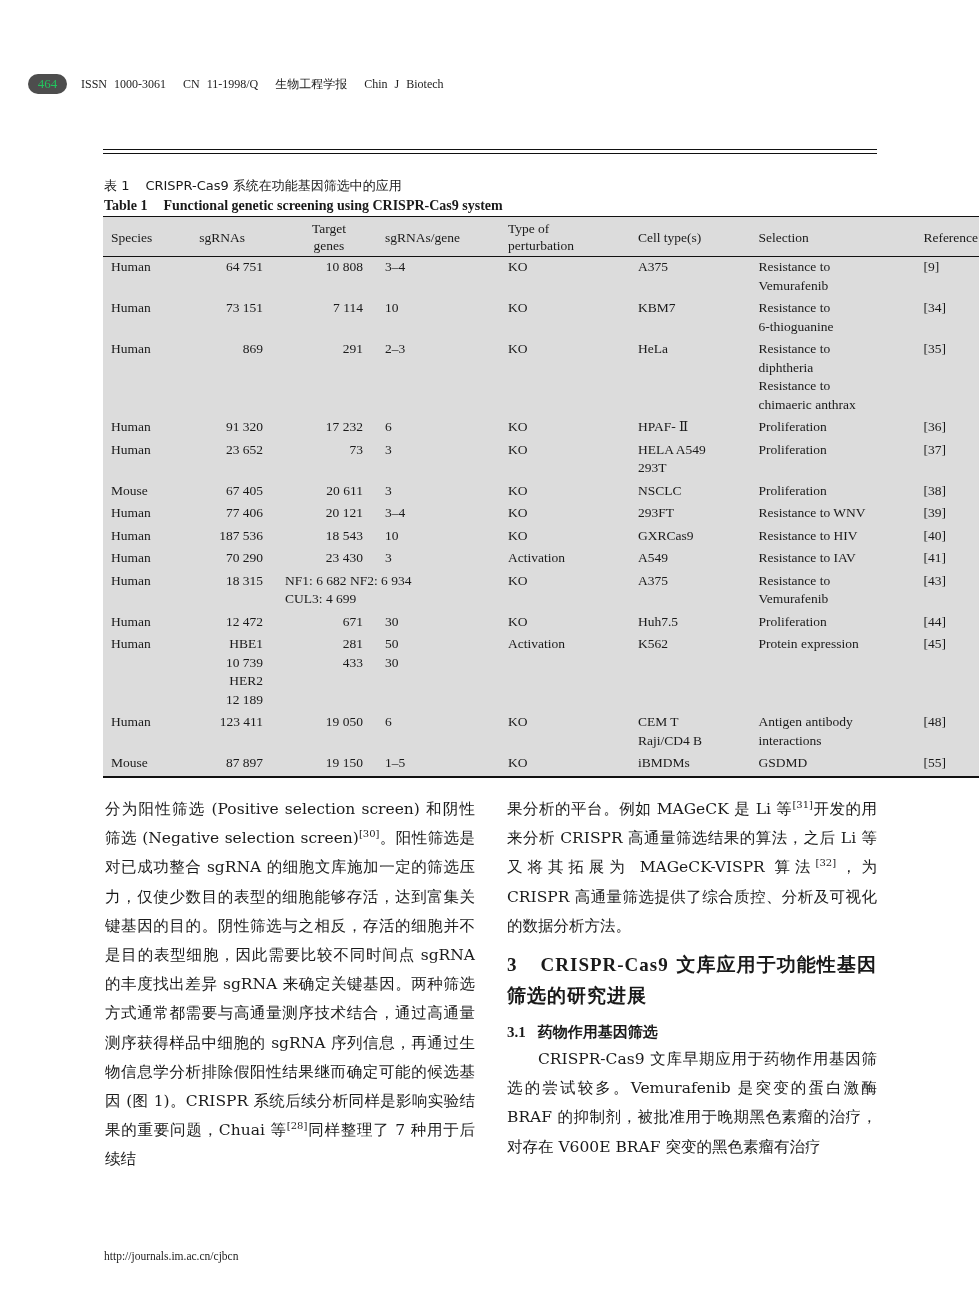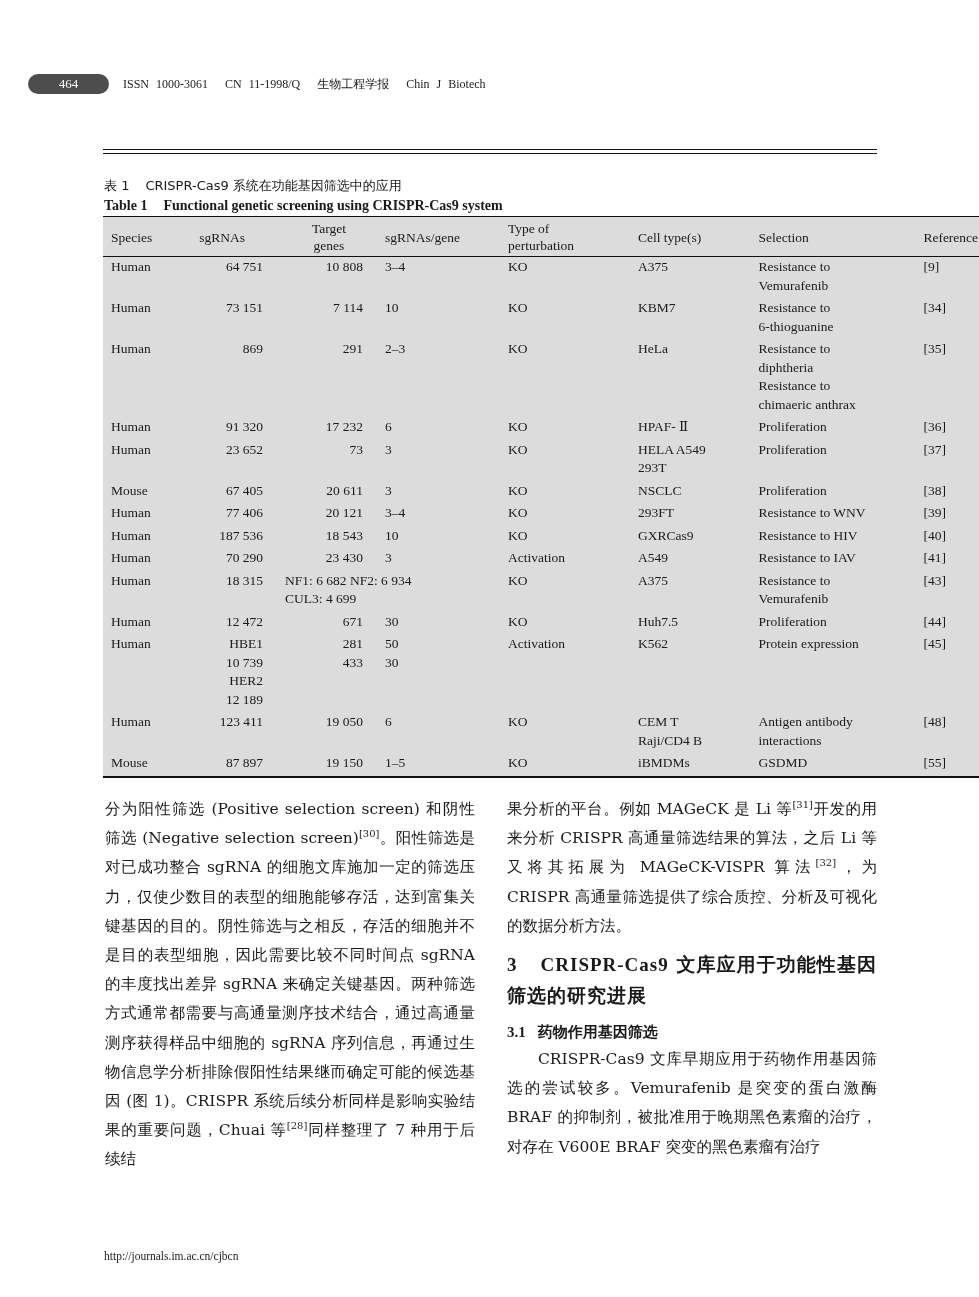--- a/index.html
+++ b/index.html
@@ -3,21 +3,21 @@
 <meta charset="utf-8">
 <style>
   html, body { margin: 0; padding: 0; }
   body {
     width: 979px; height: 1297px; background: #ffffff; position: relative;
     font-family: "Liberation Serif", "DejaVu Serif", serif; color: #1a1a1a;
     overflow: hidden;
   }
   .header { position: absolute; left: 28px; top: 73px; height: 22px; display: flex; align-items: center; }
   .page-badge {
-    width: 81px; height: 20px; background: #4d4d4d; color: #ffffff; border-radius: 10px;
+    width: 39px; height: 20px; background: #4d4d4d; color: #22c55e; border-radius: 10px;
     font-size: 13px; display: flex; align-items: center; justify-content: center;
   }
   .header-meta { margin-left: 14px; font-size: 12px; color: #222; word-spacing: 4px; }
   .header-meta span { margin-right: 10px; }
 
   .rule-double { position: absolute; left: 103px; width: 774px; top: 149px; height: 5px; border-top: 1.5px solid #111; border-bottom: 1.5px solid #111; box-sizing: border-box; }
 
   .table-caption { position: absolute; left: 104px; top: 176px; font-size: 14px; font-weight: bold; line-height: 20px; }
   .table-caption div { white-space: nowrap; }
   .table-caption .cn { font-family: "DejaVu Sans", sans-serif; font-size: 13px; font-weight: normal; }

